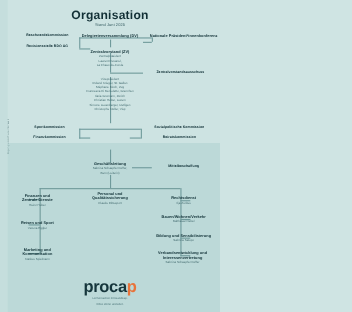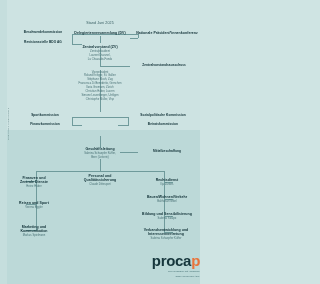--- a/index.html
+++ b/index.html
@@ -32,40 +32,41 @@
 
   .node{position:absolute;text-align:center;line-height:1.22;}
   .node .lbl{font-weight:bold;font-size:3.5px;letter-spacing:.05px;color:#0f2f35;}
   .node .sub{font-size:2.7px;color:#497074;margin-top:.6px;letter-spacing:.03px;}
   .node.small .lbl{font-size:3.2px;}
 
   .ln{position:absolute;background:#6f9a9b;}
   .ln.h{height:0.6px;}
   .ln.v{width:0.6px;}
 
-  .logo{position:absolute;left:0;right:0;bottom:6px;text-align:right;}
+  .logo{position:absolute;left:0;right:0;bottom:6px;text-align:center;}
   .logo .word{
     font-size:15px;font-weight:bold;letter-spacing:-0.3px;color:#16363c;
     line-height:1;
   }
   .logo .word .dot{color:#e8743b;}
   .logo .tag{font-size:2.5px;color:#3f6a6e;margin-top:1.4px;line-height:1.35;}
 </style>
 </head>
 <body>
 
 <div class="sheet">
 
   <div class="band-top"></div>
   <div class="band-mid"></div>
 
   <div class="edge-strip">
     <div class="edge-text">Organigramm Procap Schweiz</div>
   </div>
 
+  <div class="title">Organisation</div>
   <div class="subtitle">Stand Juni 2025</div>
 
   <div class="ln h" style="left:72px;top:33.5px;width:28px;"></div>
   <div class="ln v" style="left:72px;top:33.5px;height:10px;"></div>
   <div class="ln h" style="left:72px;top:43.5px;width:10px;"></div>
   <div class="ln v" style="left:100px;top:36px;height:7px;"></div>
   <div class="ln h" style="left:100px;top:33.5px;width:38px;"></div>
   <div class="ln v" style="left:138px;top:33.5px;height:4px;"></div>
   <div class="ln h" style="left:130px;top:37.5px;width:8px;"></div>
   <div class="ln v" style="left:100px;top:48px;height:18px;"></div>

